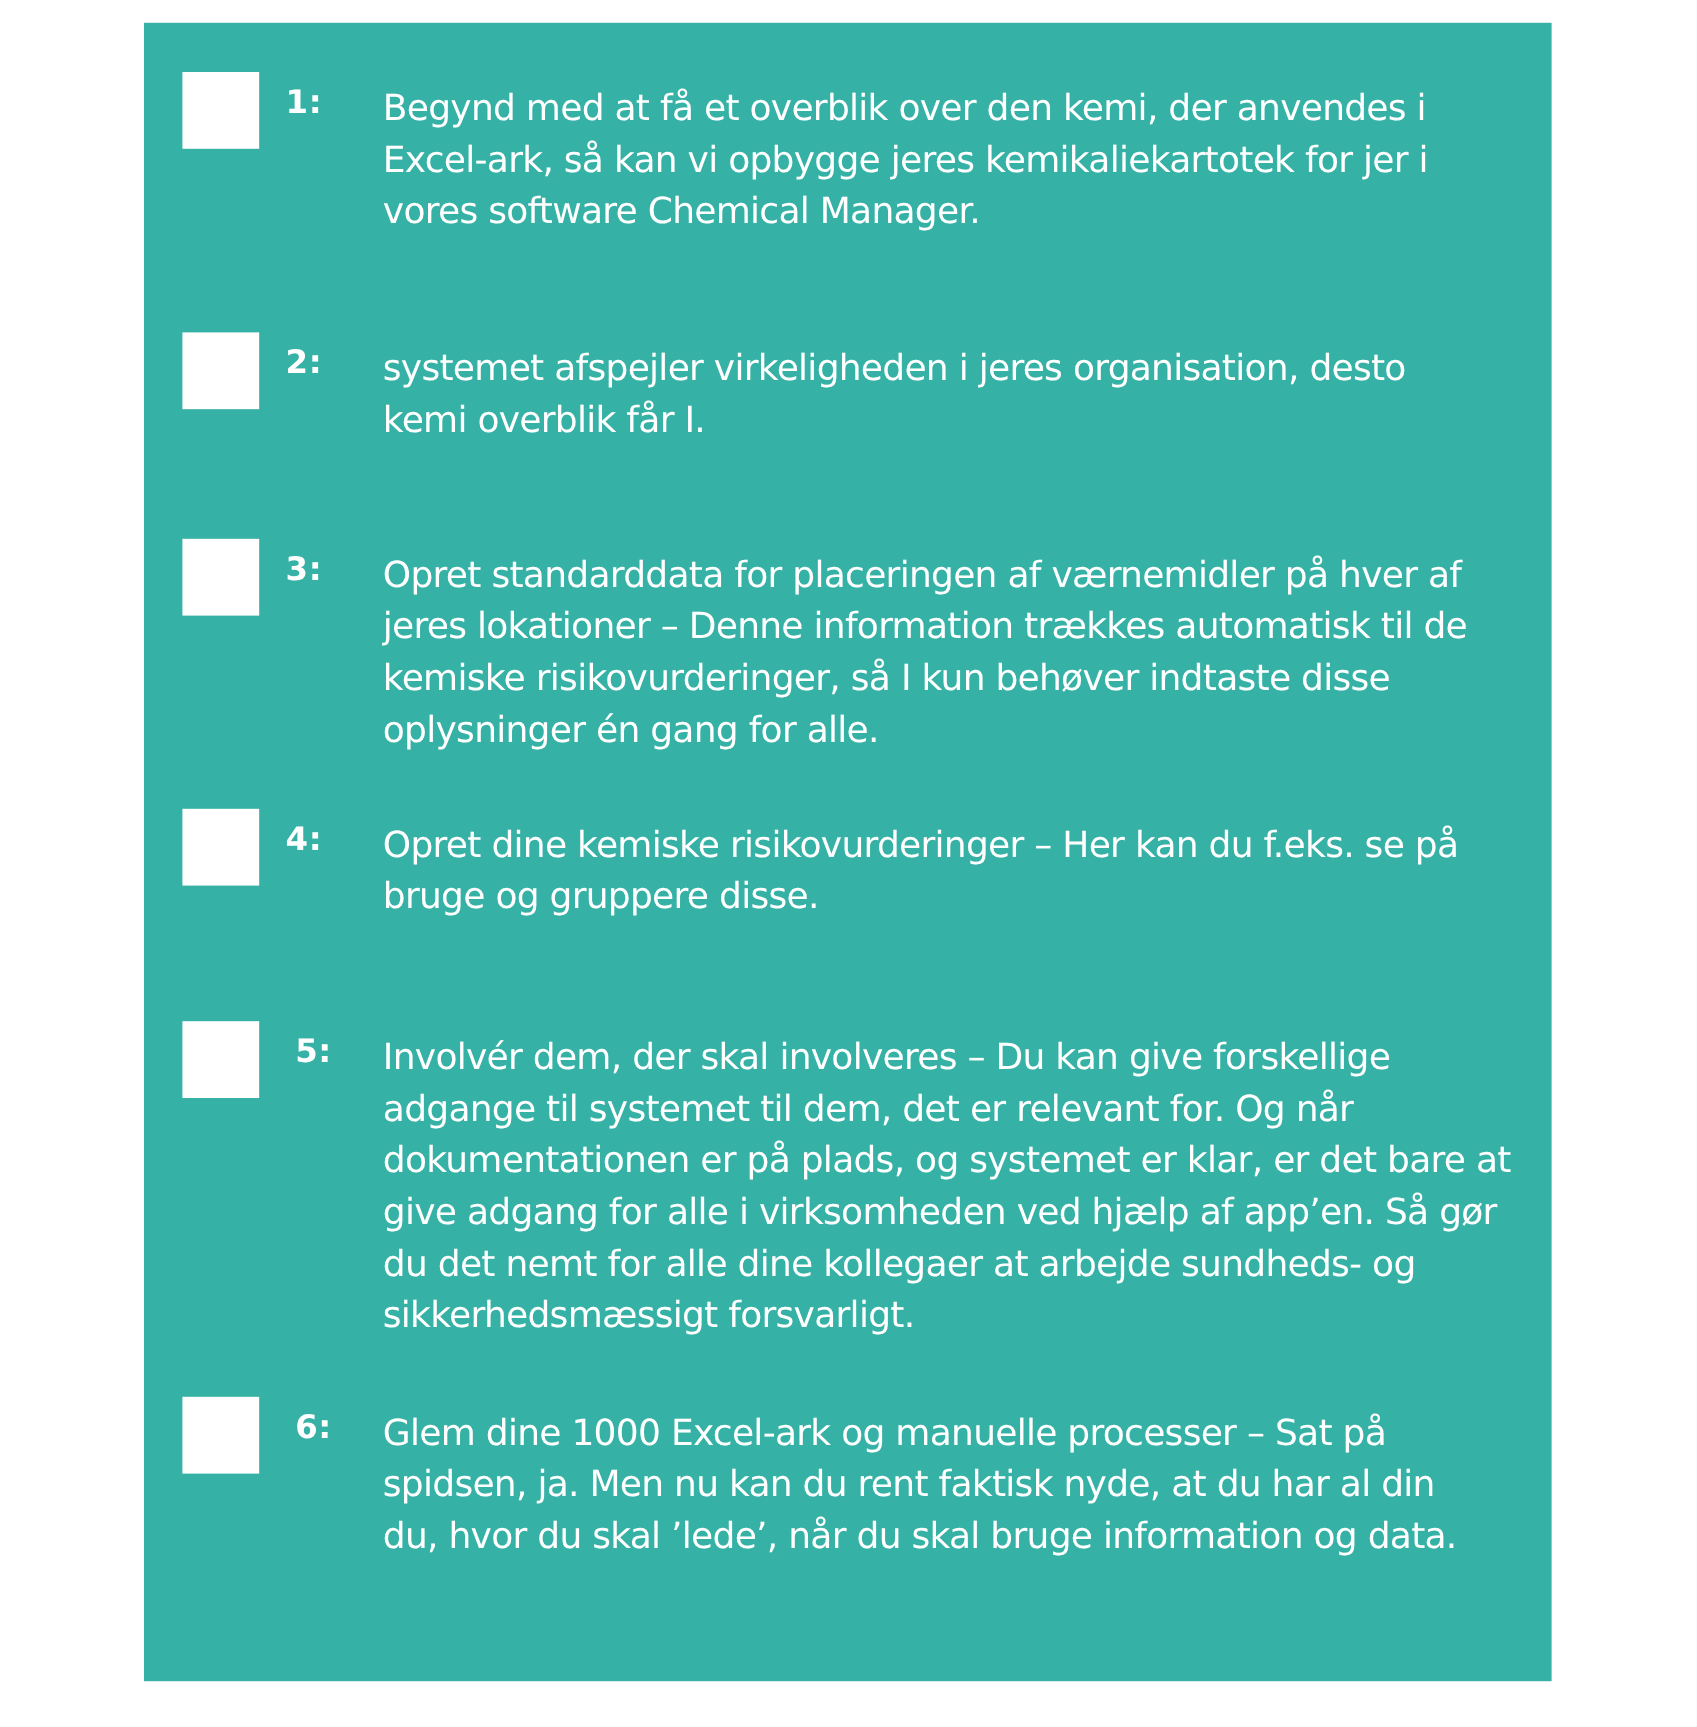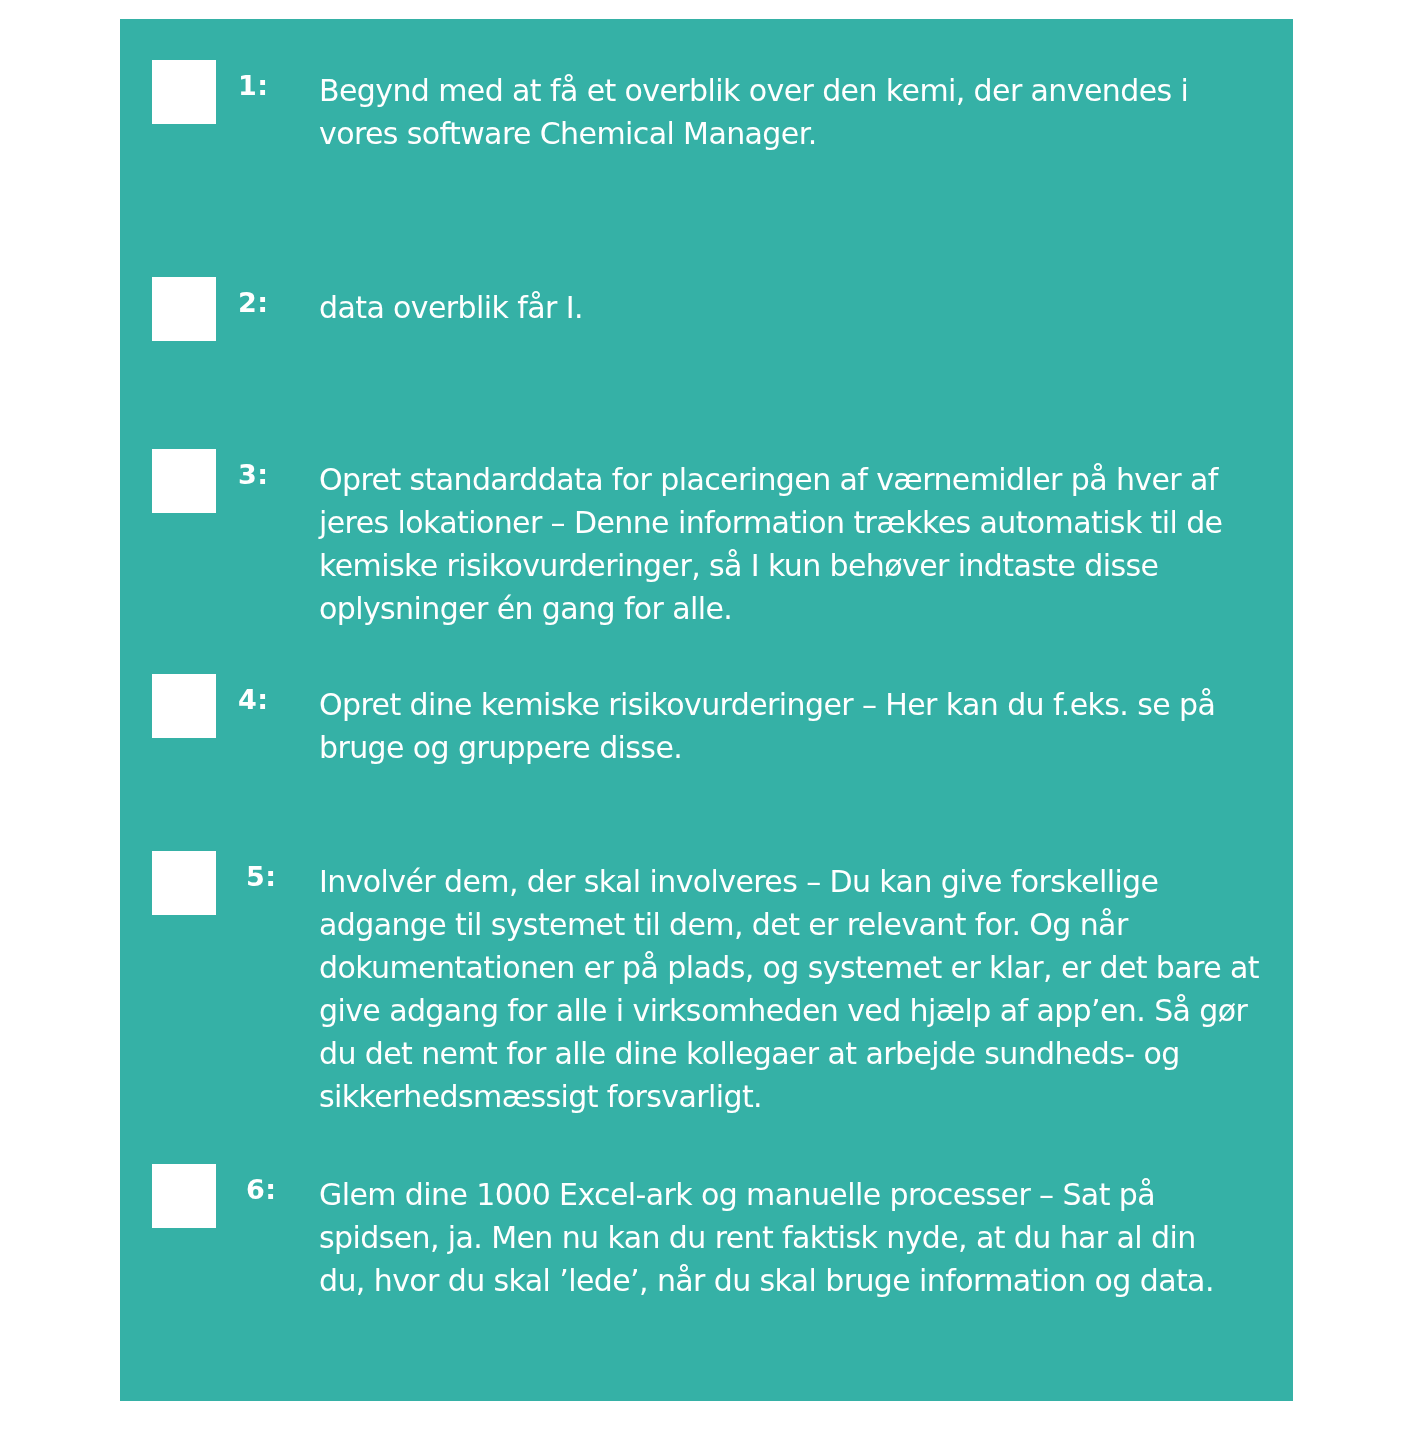--- a/index.html
+++ b/index.html
@@ -29,29 +29,31 @@
 </head>
 <body>
 
 <div class="panel">
 
   <div class="item" style="top:0px;">
     <div class="checkbox"></div>
     <div class="num">1:</div>
     <div class="text">
       <span class="line">Begynd med at få et overblik over den kemi, der anvendes i</span>
+      <span class="line">Excel-ark, så kan vi opbygge jeres kemikaliekartotek for jer i</span>
       <span class="line">vores software Chemical Manager.</span>
     </div>
   </div>
 
   <div class="item" style="top:217px;">
     <div class="checkbox"></div>
     <div class="num">2:</div>
     <div class="text">
-      <span class="line">data overblik får I.</span>
+      <span class="line">systemet afspejler virkeligheden i jeres organisation, desto</span>
+      <span class="line">kemi overblik får I.</span>
     </div>
   </div>
 
   <div class="item" style="top:389px;">
     <div class="checkbox"></div>
     <div class="num">3:</div>
     <div class="text">
       <span class="line">Opret standarddata for placeringen af værnemidler på hver af</span>
       <span class="line">jeres lokationer – Denne information trækkes automatisk til de</span>
       <span class="line">kemiske risikovurderinger, så I kun behøver indtaste disse</span>

